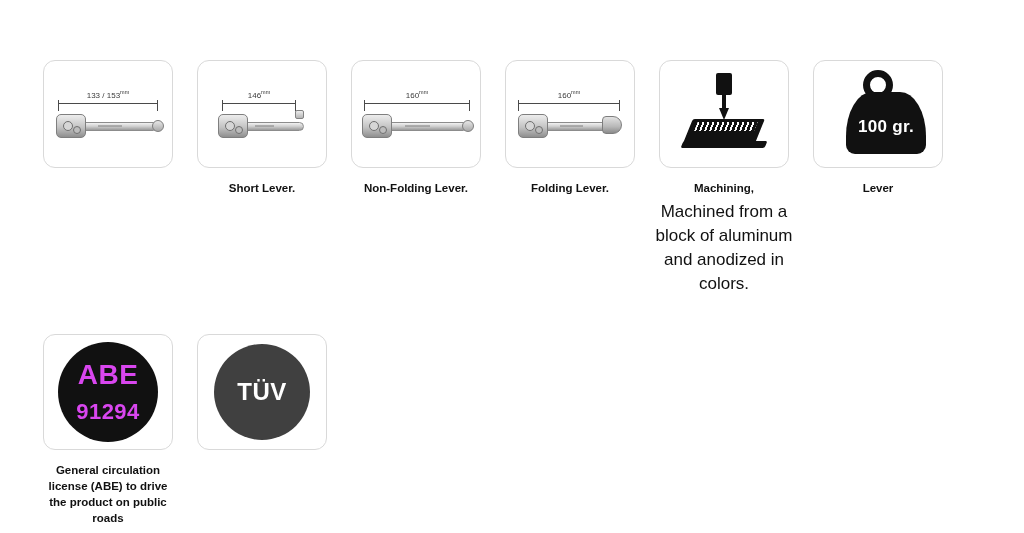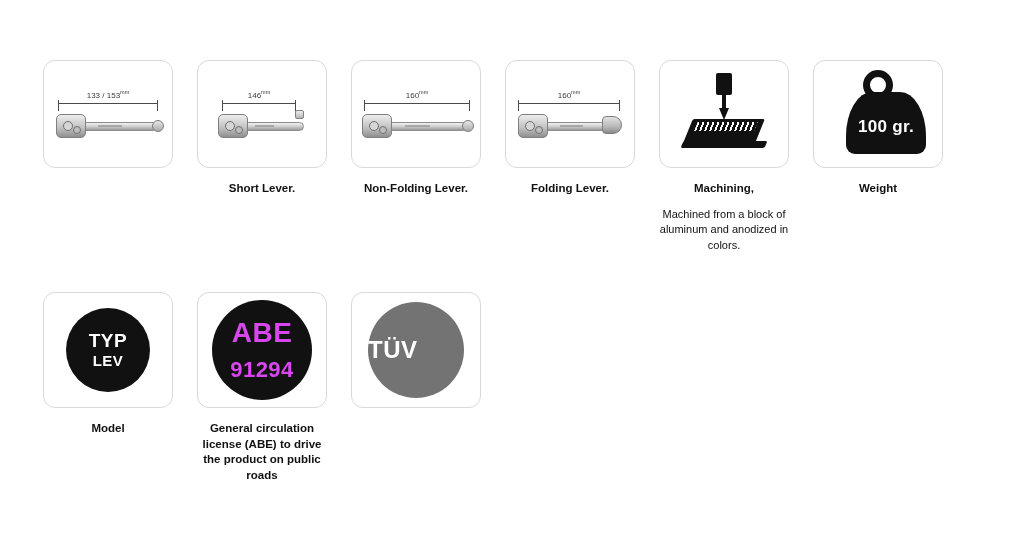--- a/index.html
+++ b/index.html
@@ -57,22 +57,22 @@
   .caption {
     margin-top: 13px;
     font-size: 11.5px;
     font-weight: bold;
     line-height: 1.38;
     text-align: center;
     color: #111111;
     width: 132px;
   }
   .subcaption {
-    margin-top: 10px;
-    font-size: 11px;
+    margin-top: 3px;
+    font-size: 17px;
     font-weight: normal;
     line-height: 1.42;
     text-align: center;
     color: #111111;
     width: 150px;
   }
 
   
   .lever-wrap {
     width: 120px;
@@ -336,24 +336,25 @@
     justify-content: center;
     line-height: 1;
   }
   .badge-abe .l1 { font-size: 28px; font-weight: bold; letter-spacing: .5px; }
   .badge-abe .l2 { font-size: 22px; font-weight: bold; letter-spacing: .5px; margin-top: 12px; }
 
   .badge-tuv {
     width: 96px;
     height: 96px;
     border-radius: 50%;
-    background: #737373;
+    background: #404040;
     color: #fff;
     display: flex;
     align-items: center;
+    justify-content: center;
   }
   .badge-tuv span { font-size: 24px; font-weight: bold; letter-spacing: .5px; }
 
   .tile.tall { height: 116px; }
 </style>
 </head>
 <body>
 
 <div class="sheet">
 
@@ -464,36 +465,27 @@
 
     <div class="cell">
       <div class="tile">
         <div class="weight">
           <div class="handle"></div>
           <div class="mass">
             <span>100 gr.</span>
           </div>
         </div>
       </div>
-      <div class="caption">Weight</div>
+      <div class="caption">Lever</div>
     </div>
 
   </div>
 
   <div class="row row-2">
 
-    <div class="cell">
-      <div class="tile tall">
-        <div class="badge-typ">
-          <div class="l1">TYP</div>
-          <div class="l2">LEV</div>
-        </div>
-      </div>
-      <div class="caption">Model</div>
-    </div>
 
     <div class="cell">
       <div class="tile tall">
         <div class="badge-abe">
           <div class="l1">ABE</div>
           <div class="l2">91294</div>
         </div>
       </div>
       <div class="caption">General circulation license (ABE) to drive the product on public roads</div>
     </div>

